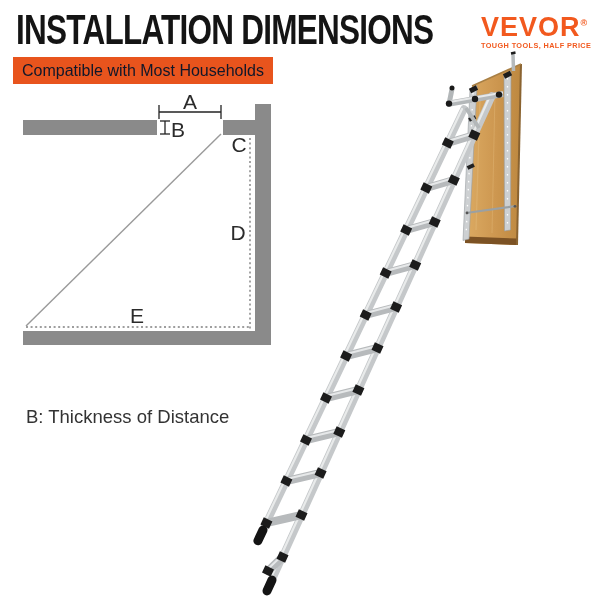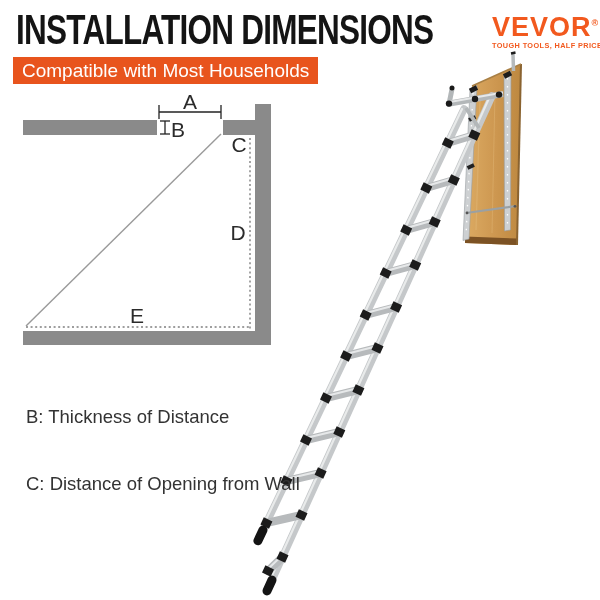--- a/index.html
+++ b/index.html
@@ -7,27 +7,26 @@
     position:relative;width:600px;height:600px;background:#ffffff;overflow:hidden;
     font-family:"Liberation Sans", sans-serif;
   }
   .page-title{
     position:absolute;left:16px;top:6px;
     font-size:42px;font-weight:900;letter-spacing:-1px;color:#141414;
     transform:scaleX(0.75);transform-origin:left top;white-space:nowrap;
   }
   .promo-banner{
     position:absolute;left:13px;top:57px;height:27px;line-height:27px;
-    background:var(--accent,#e8541d);color:#ffffff;font-size:19px;
+    background:var(--accent,#e8541d);color:#0f172a;font-size:16px;
     padding:0 9px;white-space:nowrap;
   }
   .brand{
     position:absolute;left:481px;top:11px;width:100px;
     color:var(--brand,#f2591e);
-    margin-left:11px;
   }
   .brand .brand-name{
     font-size:27px;font-weight:700;letter-spacing:1px;line-height:24px;white-space:nowrap;
   }
   .brand .brand-reg{font-size:9px;vertical-align:super;letter-spacing:0;}
   .brand .brand-tagline{
     font-size:7.3px;font-weight:700;letter-spacing:0.4px;margin-top:2px;white-space:nowrap;
   }
   .legend{
     position:absolute;left:26px;top:361px;font-size:18.5px;line-height:22.35px;
@@ -140,21 +139,20 @@
           <circle cx="475" cy="99" r="3.2" fill="#1a1a1a"></circle>
           <circle cx="499" cy="94.6" r="3.2" fill="#1a1a1a"></circle>
           <circle cx="452" cy="88" r="2.5" fill="#1a1a1a"></circle>
         </g>
       </g>
     </g>
   </svg>
 
   <div class="legend">
     <div>B: Thickness of Distance</div>
-    <div>C: Distance of Opening from Wall</div>
     
     
     
     
     
     
     
   </div>
 
 </div>

